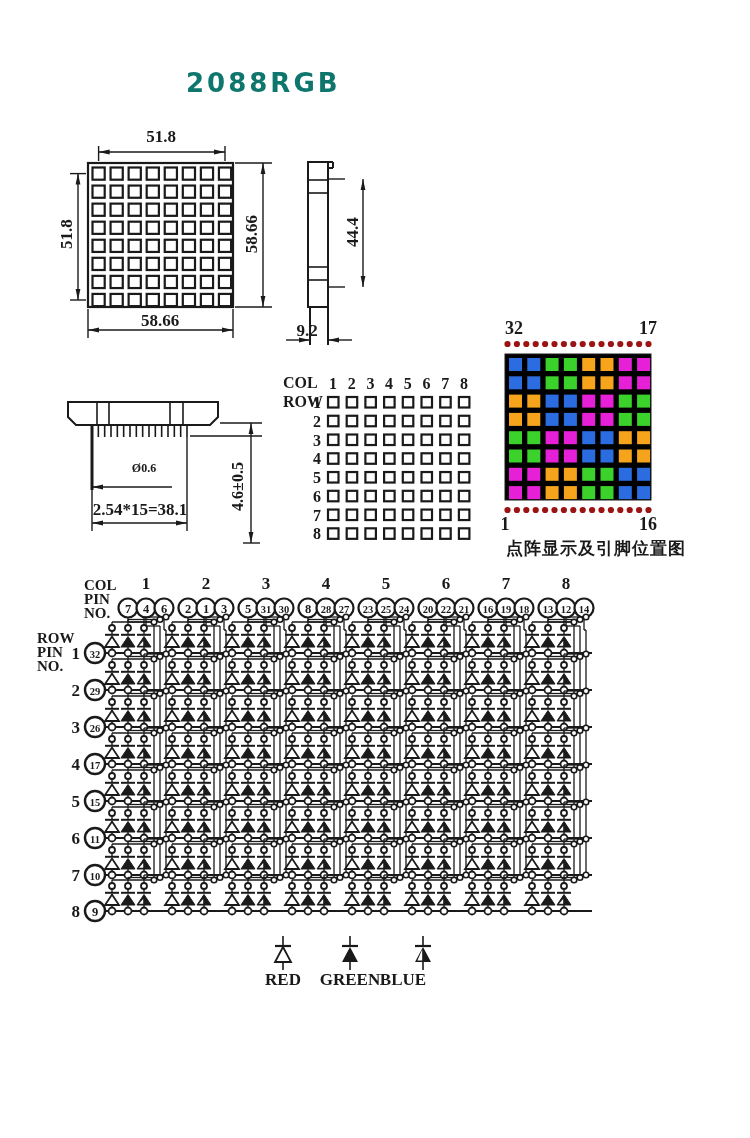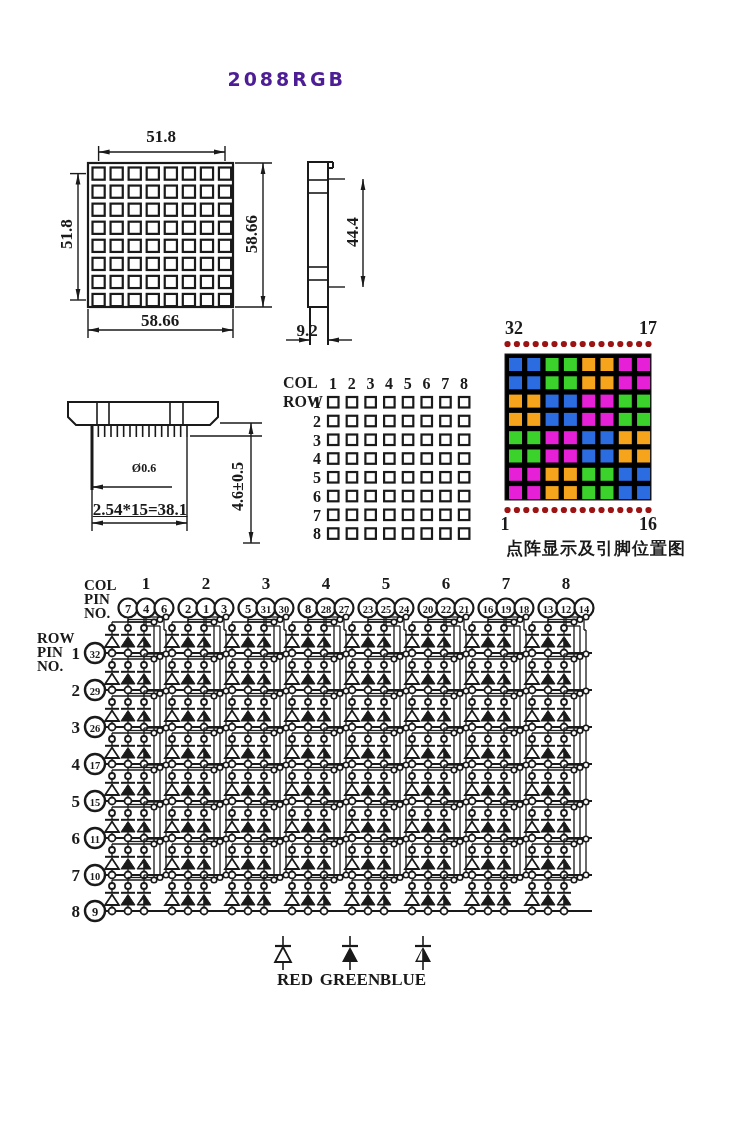--- a/index.html
+++ b/index.html
@@ -3,21 +3,21 @@
 <meta charset="utf-8">
 <style>
   html,body{margin:0;padding:0;background:#fff;}
   .page{position:relative;width:750px;height:1138px;background:#ffffff;overflow:hidden;
         font-family:"Liberation Serif","DejaVu Serif",serif;color:#1a1a1a;}
   svg{position:absolute;left:0;top:0;}
   .lbl{position:absolute;font-weight:bold;text-align:center;white-space:nowrap;
        font-family:"Liberation Serif","DejaVu Serif",serif;color:#1a1a1a;}
   .rot{transform:rotate(-90deg);transform-origin:center center;}
   .title{font-family:"DejaVu Sans","Liberation Sans",sans-serif;font-weight:bold;
-         color:#4c1d95;font-size:19px;letter-spacing:3px;text-align:right;}
+         color:#0f766e;font-size:26px;letter-spacing:3px;text-align:left;}
   .sch-h{font-size:15px;line-height:14px;text-align:left;letter-spacing:0px;}
   .cap{font-family:Liberation Mono, monospace;font-size:17px;letter-spacing:1px;}
 </style>
 </head>
 <body>
 
 <div class="page">
   <svg id="dwg" width="750" height="1138" viewBox="0 0 750 1138">
       <g>
         <rect x="88" y="163" width="145" height="144" fill="none" stroke="#1a1a1a" stroke-width="2.2"></rect>
@@ -2486,35 +2486,35 @@
 
   <div class="lbl" style="left:135px;top:127px;width:52px;font-size:17px;">51.8</div>
   <div class="lbl rot" style="left:36px;top:225px;width:60px;height:18px;font-size:17px;">51.8</div>
   <div class="lbl rot" style="left:216px;top:225px;width:70px;height:18px;font-size:17px;">58.66</div>
   <div class="lbl" style="left:128px;top:311px;width:64px;font-size:17px;">58.66</div>
 
   <div class="lbl rot" style="left:322px;top:223px;width:60px;height:18px;font-size:17px;">44.4</div>
   <div class="lbl" style="left:284px;top:321px;width:46px;font-size:17px;">9.2</div>
 
   <div class="lbl" style="left:113px;top:461px;width:62px;font-size:12px;">Ø0.6</div>
-  <div class="lbl" style="left:78px;top:500px;width:124px;font-size:17px;text-decoration:underline;">2.54*15=38.1</div>
+  <div class="lbl" style="left:78px;top:500px;width:124px;font-size:17px;">2.54*15=38.1</div>
   <div class="lbl rot" style="left:192px;top:478px;width:90px;height:17px;font-size:16px;">4.6±0.5</div>
 
   <div class="lbl" style="left:283px;top:374px;width:42px;font-size:16px;text-align:left;">COL</div>
   <div class="lbl" style="left:283px;top:393px;width:42px;font-size:16px;text-align:left;">ROW</div>
 
   <div class="lbl" style="left:498px;top:318px;width:32px;font-size:18px;">32</div>
   <div class="lbl" style="left:632px;top:318px;width:32px;font-size:18px;">17</div>
   <div class="lbl" style="left:494px;top:514px;width:22px;font-size:18px;">1</div>
   <div class="lbl" style="left:632px;top:514px;width:32px;font-size:18px;">16</div>
   <div class="lbl cap" style="left:506px;top:537px;width:154px;">点阵显示及引脚位置图</div>
 
   <div class="lbl sch-h" style="left:84px;top:578px;">COL</div>
   <div class="lbl sch-h" style="left:84px;top:592px;">PIN</div>
   <div class="lbl sch-h" style="left:84px;top:606px;">NO.</div>
   <div class="lbl sch-h" style="left:37px;top:631px;">ROW</div>
   <div class="lbl sch-h" style="left:37px;top:645px;">PIN</div>
   <div class="lbl sch-h" style="left:37px;top:659px;">NO.</div>
 
-  <div class="lbl" style="left:253px;top:970px;width:60px;font-size:17px;text-align:right;">RED</div>
+  <div class="lbl" style="left:253px;top:970px;width:60px;font-size:17px;">RED</div>
   <div class="lbl" style="left:315px;top:970px;width:70px;font-size:17px;">GREEN</div>
   <div class="lbl" style="left:368px;top:970px;width:70px;font-size:17px;">BLUE</div>
 </div>
 
 </body></html>

